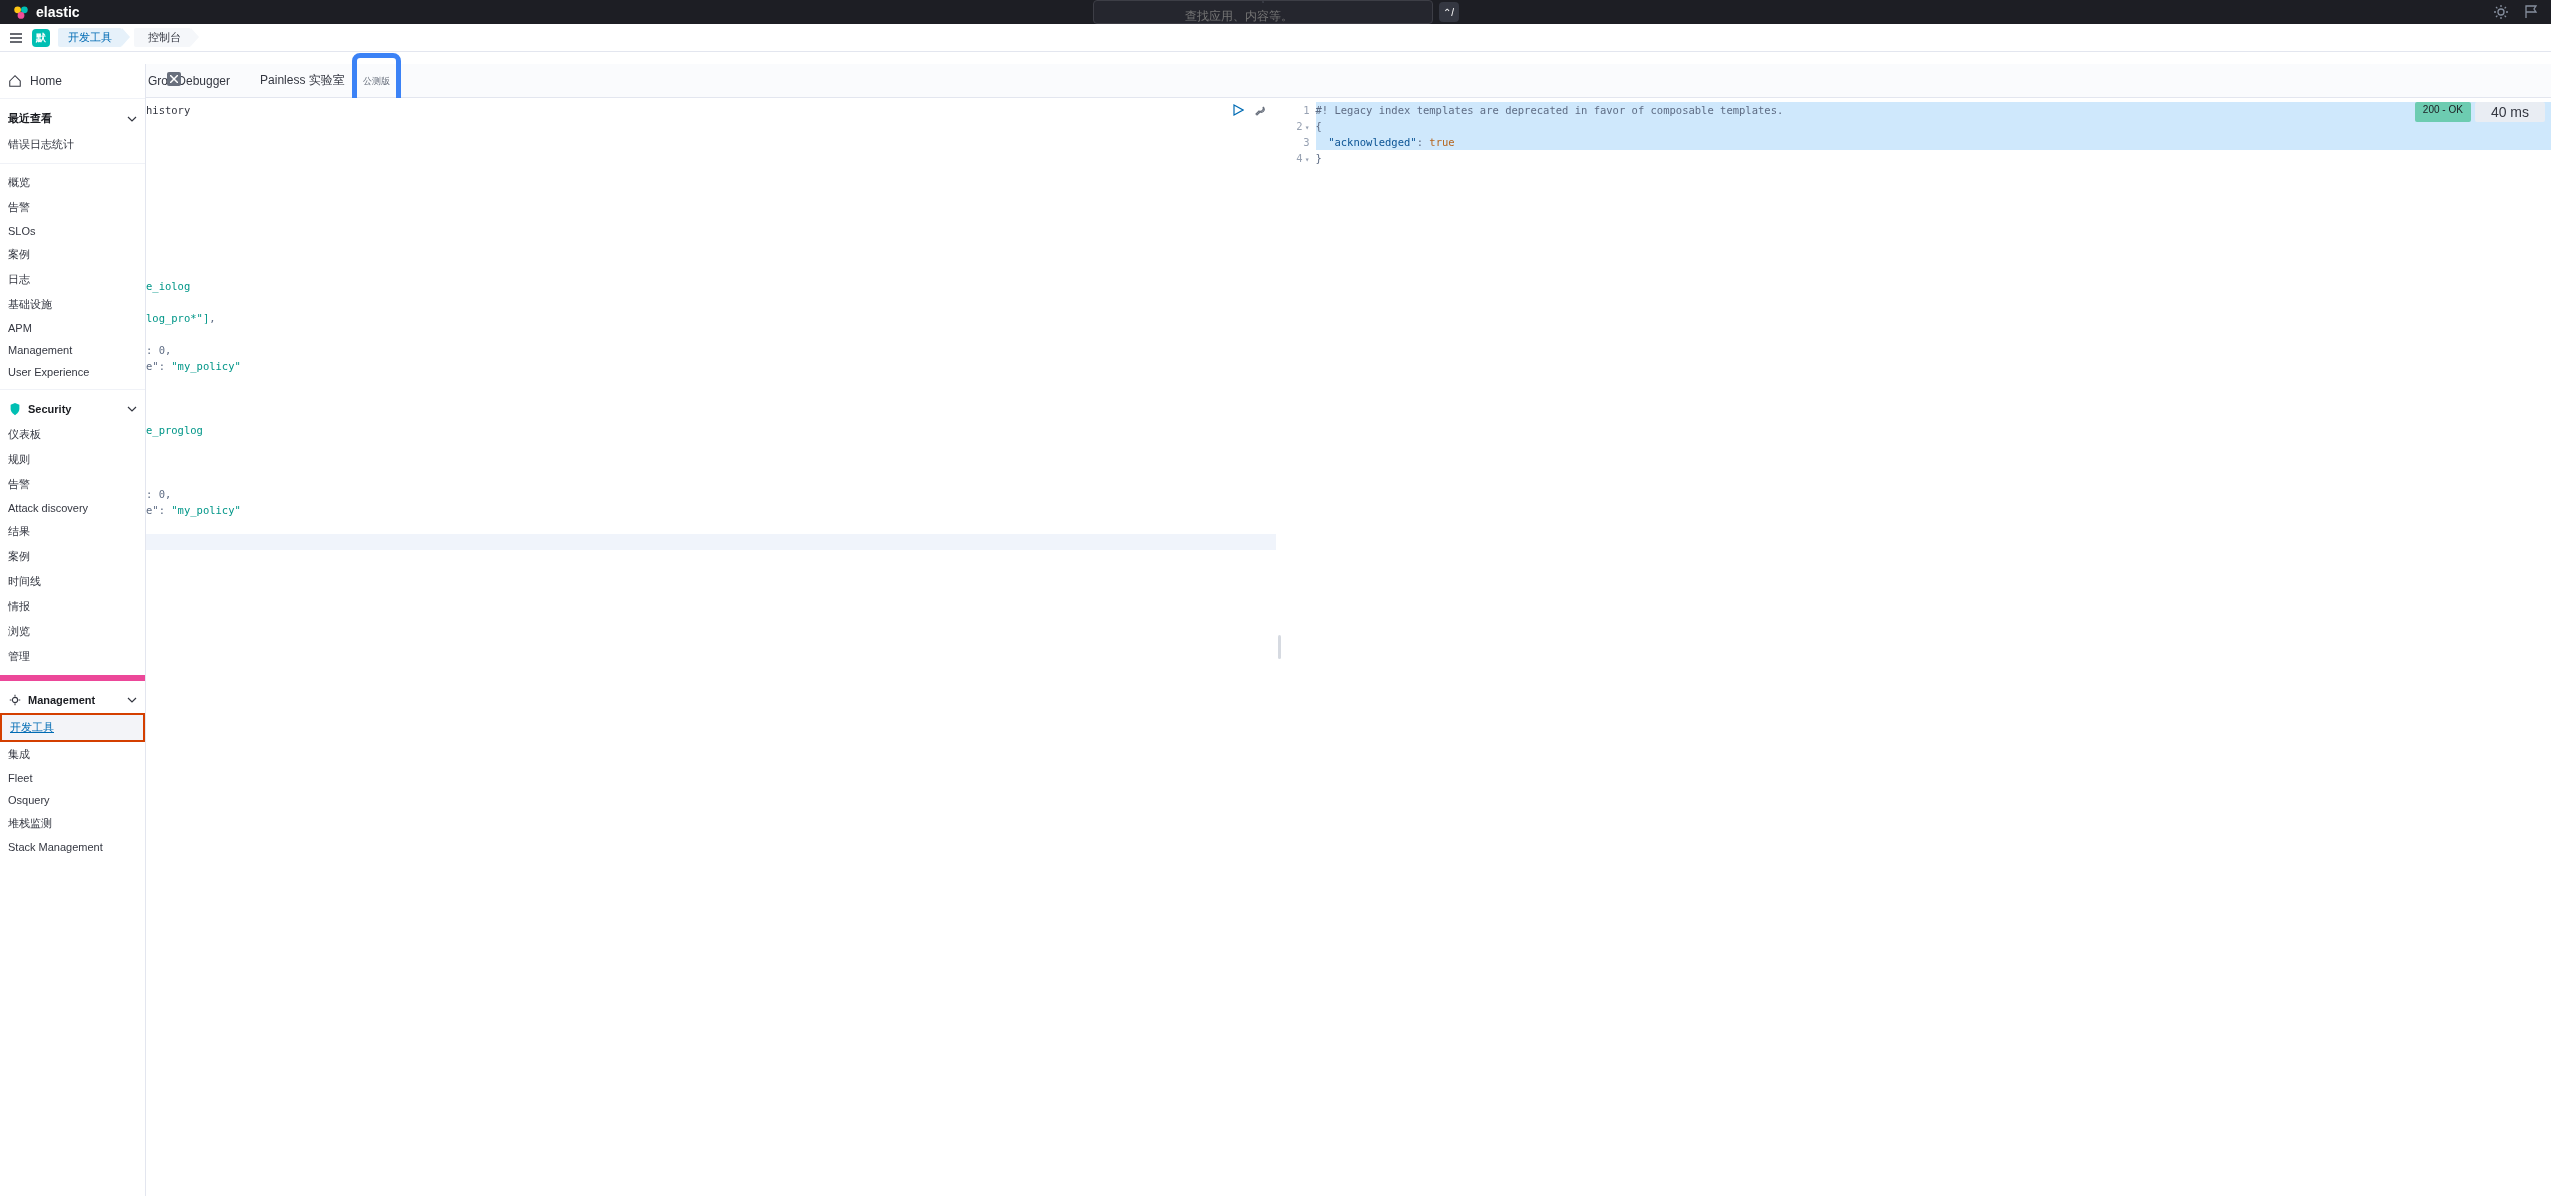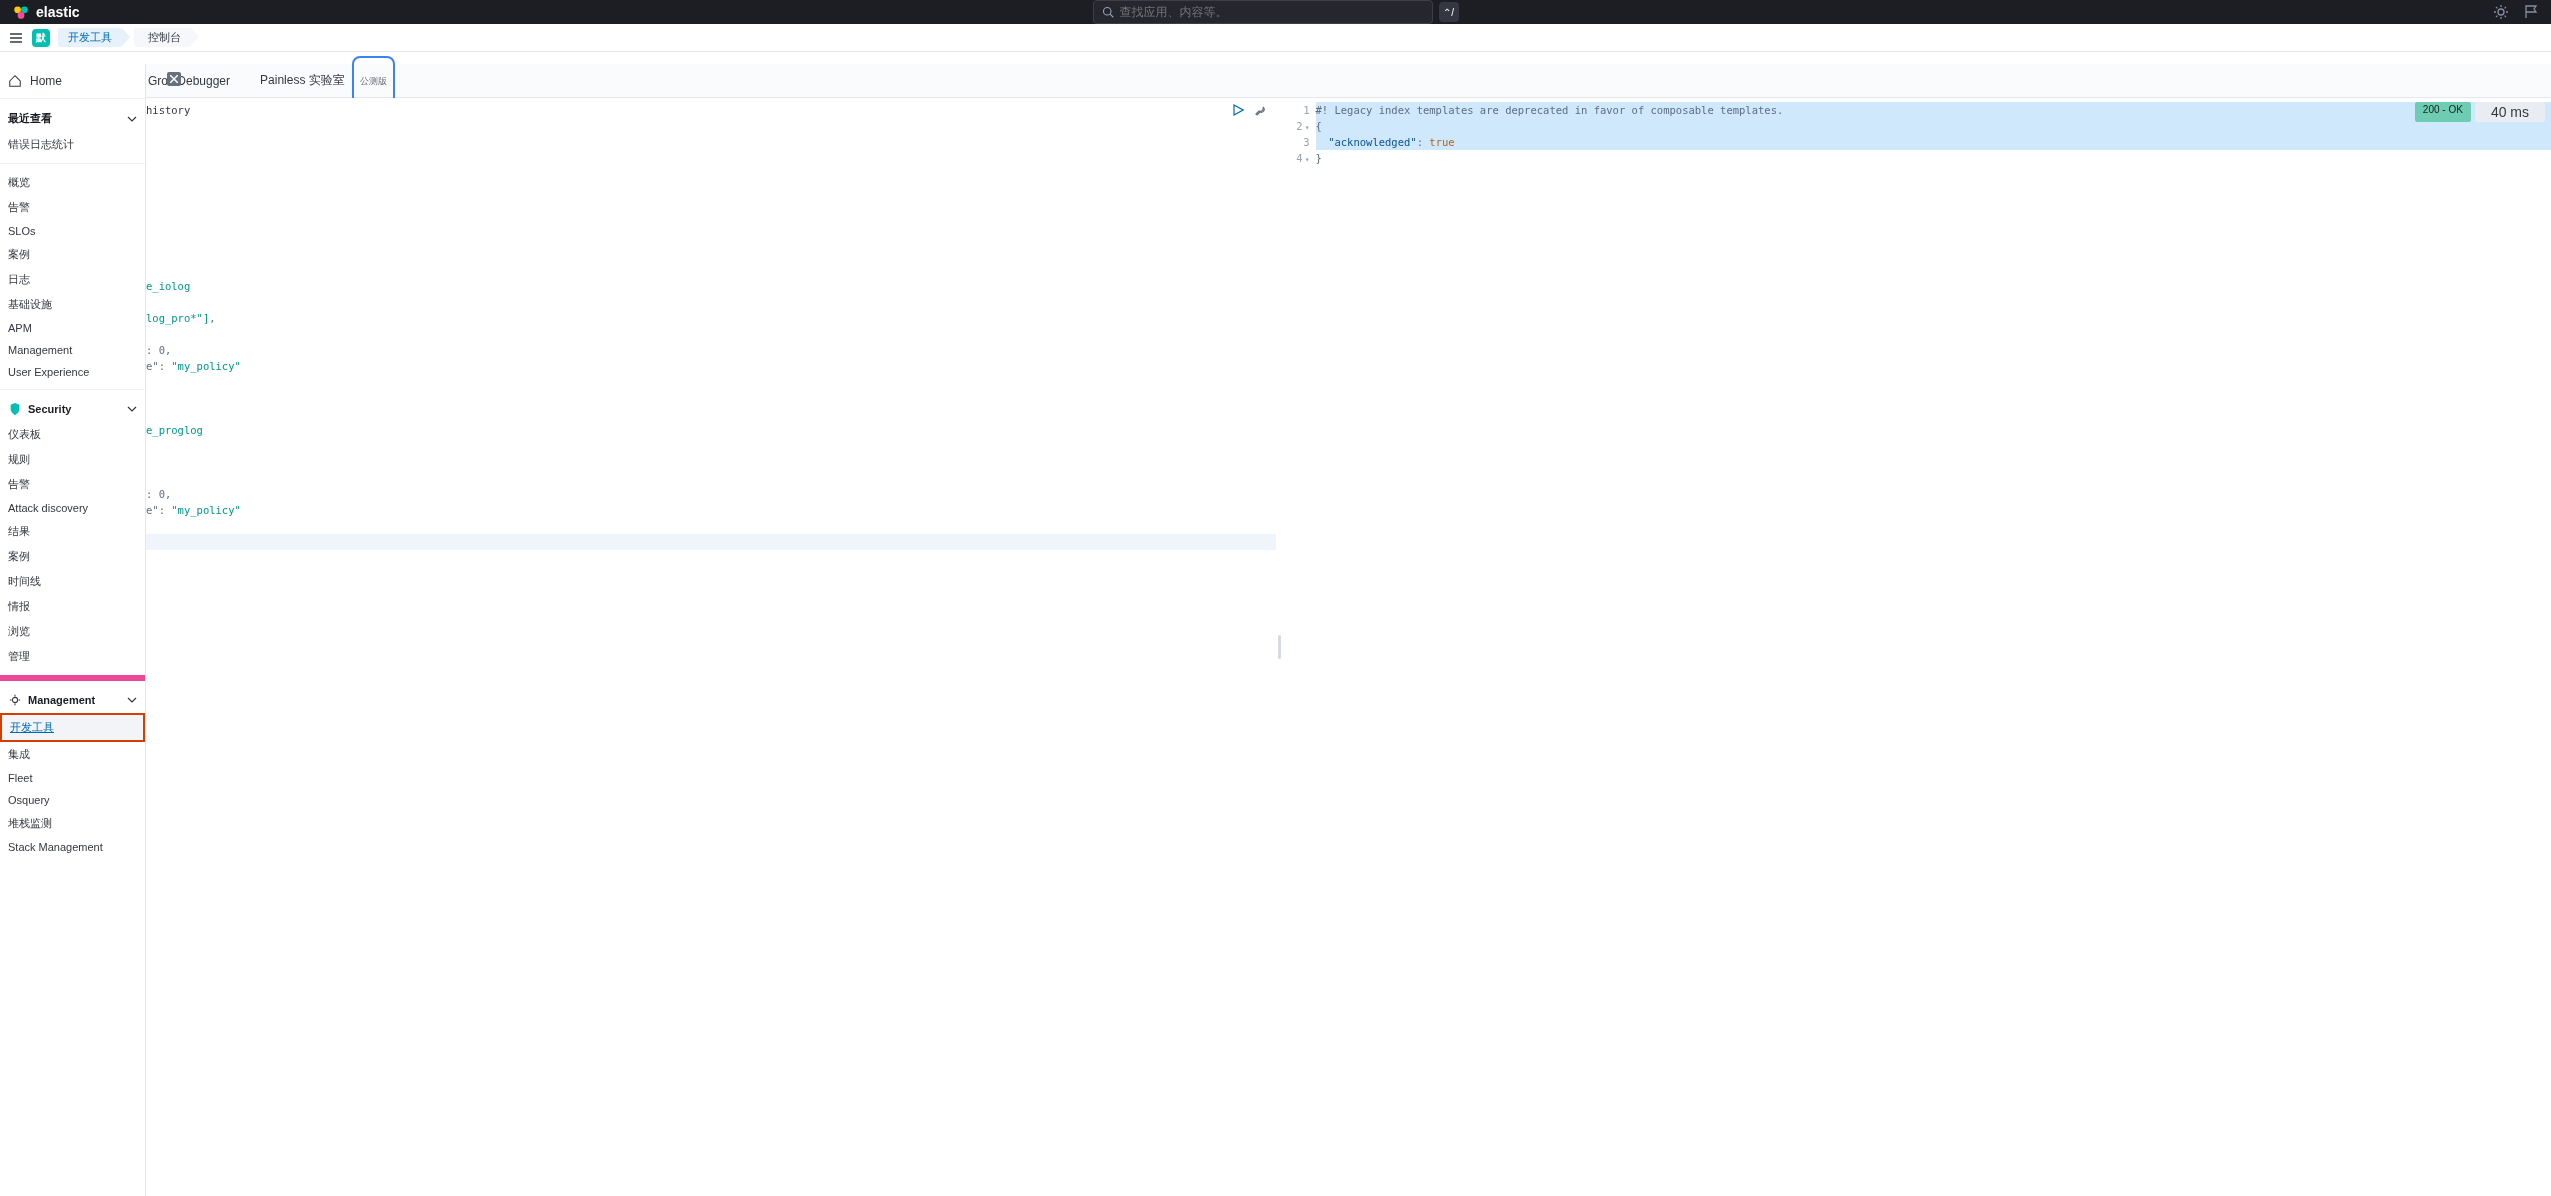--- a/index.html
+++ b/index.html
@@ -4,21 +4,21 @@
 <style>
 * { box-sizing: border-box; margin: 0; padding: 0; }
 body { font-family: -apple-system, BlinkMacSystemFont, "Segoe UI", Helvetica, Arial, sans-serif; font-size: 12px; color: #343741; background: #fff; }
 
 
 .top-header { background: #1d1e24; height: 24px; display: flex; align-items: center; padding: 0 12px; color: #fff; position: relative; }
 .logo-wrap { display: flex; align-items: center; gap: 6px; }
 .logo-svg { width: 18px; height: 18px; }
 .logo-text { color: #fff; font-weight: 600; font-size: 14px; }
 .search-wrap { position: absolute; left: 50%; transform: translateX(-50%); display: flex; align-items: center; }
-.search-box { width: 340px; height: 24px; background: #25262e; border: 1px solid #3d3e46; border-radius: 4px; display: flex; align-items: center; padding: 0 8px; color: #98a2b3; gap: 6px; }
+.search-box { width: 340px; height: 24px; background: #25262e; border: 1px solid #3d3e46; border-radius: 4px; display: flex; align-items: center; padding: 0 8px; color: #98a2b3; gap: 6px; flex-direction: column; }
 .search-box input { background: transparent; border: none; outline: none; color: #98a2b3; font-size: 12px; flex: 1; }
 .kbd-hint { margin-left: 6px; width: 20px; height: 20px; background: #343741; border-radius: 4px; display: flex; align-items: center; justify-content: center; color: #fff; font-size: 10px; }
 .header-right { margin-left: auto; display: flex; gap: 14px; align-items: center; color: #98a2b3; }
 .header-icon { width: 16px; height: 16px; opacity: 0.85; }
 
 
 .crumb-bar { height: 28px; border-bottom: 1px solid #e3e6ef; display: flex; align-items: center; padding: 0 8px; gap: 8px; background: #fff; }
 .hamburger { width: 16px; height: 16px; cursor: pointer; }
 .space-badge { background: #00bfb3; color: #fff; width: 18px; height: 18px; border-radius: 4px; display: flex; align-items: center; justify-content: center; font-size: 10px; font-weight: 600; }
 .crumb-chip { background: #e6f1fa; color: #006bb4; font-size: 11px; padding: 2px 10px; border-radius: 2px; position: relative; }
@@ -35,21 +35,21 @@
 .nav-section-hdr .hdr-left { display: flex; align-items: center; gap: 6px; }
 .chev { width: 10px; height: 10px; }
 .nav-item { padding: 5px 8px; font-size: 11px; color: #343741; cursor: pointer; }
 .nav-item.highlighted { background: #f3f4f8; border: 2px solid #d43f00; color: #006bb4; text-decoration: underline; }
 .close-overlay { position: absolute; left: 167px; top: 72px; width: 14px; height: 14px; background: #69707d; border-radius: 2px; z-index: 25; display:flex; align-items:center; justify-content:center; }
 
 
 .main { position: absolute; left: 0; right: 0; top: 64px; bottom: 0; }
 .tabs-row { height: 34px; border-bottom: 1px solid #e3e6ef; display: flex; align-items: center; padding-left: 146px; gap: 26px; background: #fafbfd; }
 .tab { font-size: 12px; color: #343741; padding: 0 2px; cursor: pointer; }
-.badge-beta { font-size: 9px; border: 2px solid #3b82f6; border-radius: 8px; padding: 18px 6px; color: #69707d; margin-left: 4px; }
+.badge-beta { font-size: 9px; border: 5px solid #3b82f6; border-radius: 8px; padding: 18px 6px; color: #69707d; margin-left: 4px; }
 
 .editor-area { position: absolute; left: 0; right: 0; top: 34px; bottom: 0; display: flex; }
 
 .status-chips { position: absolute; right: 6px; top: 38px; display: flex; gap: 4px; z-index: 5; }
 .chip-ok { background: #6dccb1; color: #1a1c21; font-size: 10px; padding: 2px 8px; border-radius: 2px; font-weight: 500; }
 .chip-ms { background: #e9edf3; color: #343741; font-size: 14px; padding: 2px 16px; border-radius: 2px; }
 
 .req-pane { width: 50%; background: #fff; position: relative; padding-left: 146px; overflow: hidden; }
 .run-icons { position: absolute; right: 10px; top: 6px; display: flex; gap: 10px; }
 .run-icons svg { width: 12px; height: 12px; cursor: pointer; }

